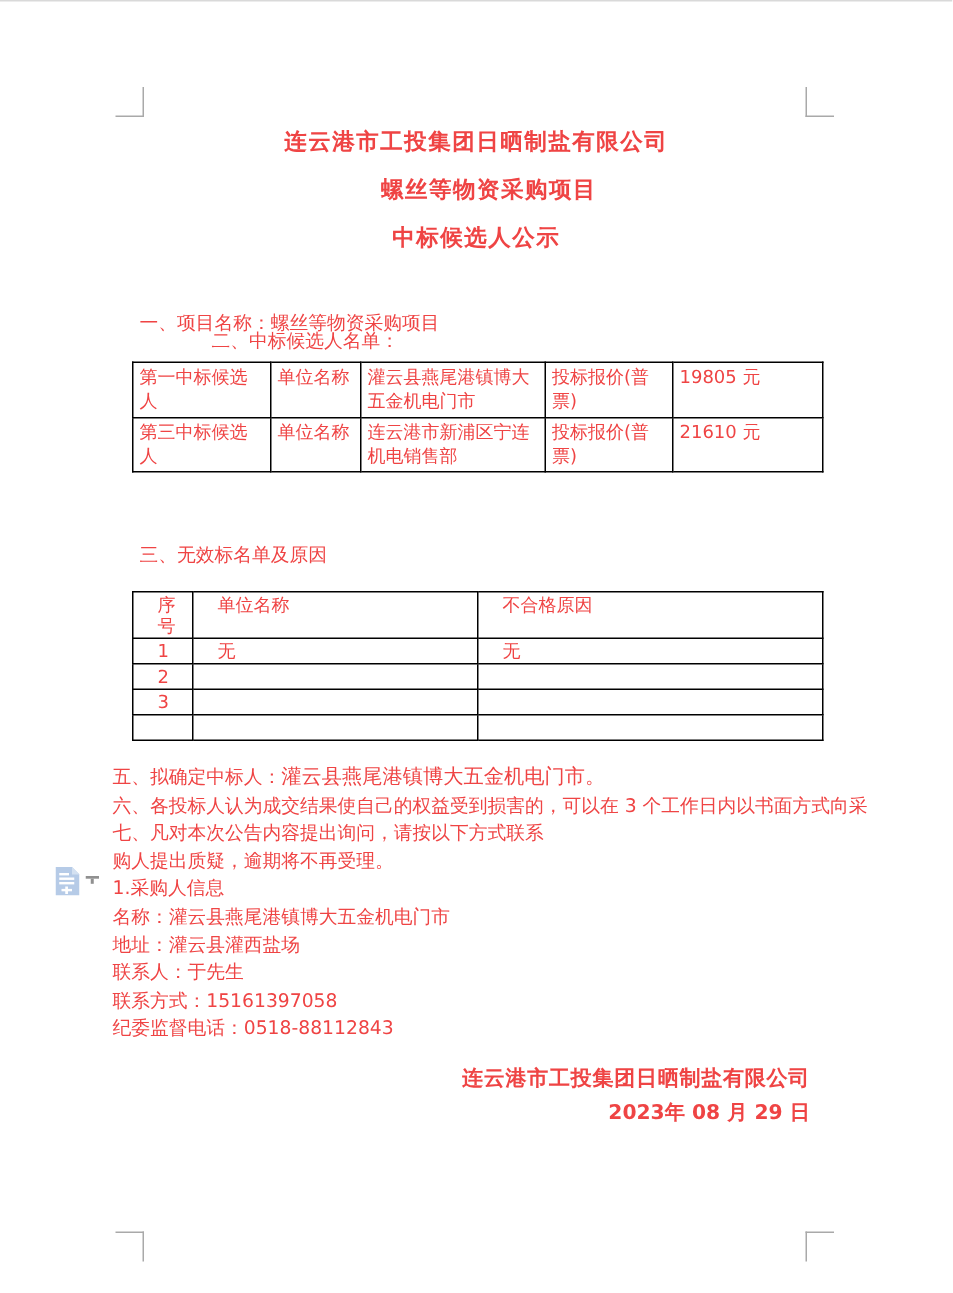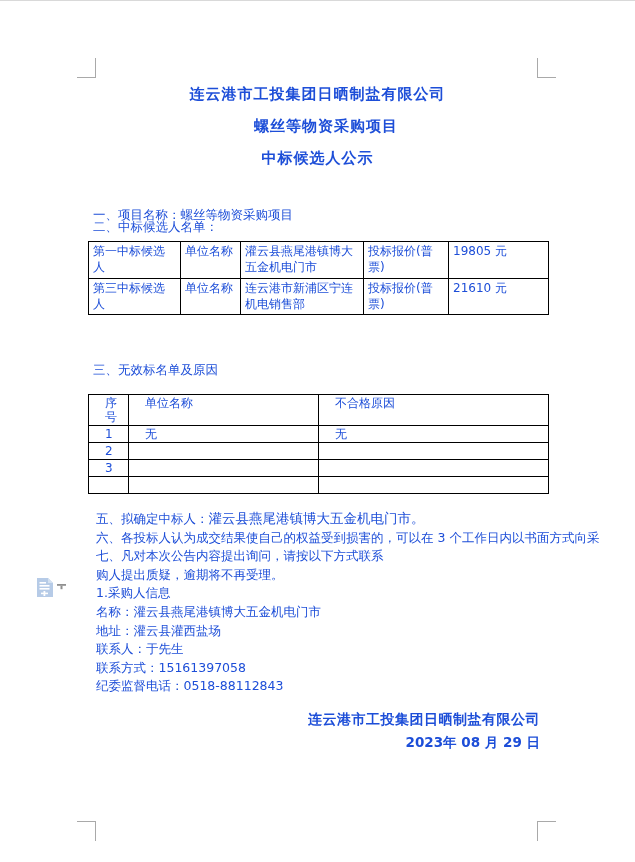--- a/index.html
+++ b/index.html
@@ -4,56 +4,56 @@
 <style>
   * { margin: 0; padding: 0; box-sizing: border-box; }
   html, body { background: #ffffff; }
   .page {
     position: relative;
     width: 635px;
     height: 862px;
     background: #ffffff;
     overflow: hidden;
     font-family: "DejaVu Sans", sans-serif;
-    color: #1d4ed8;
+    color: #ef4444;
     border-top: 1px solid #d9d9d9;
   }
   
   .crop { position: absolute; width: 19px; height: 20px; }
   .crop.tl { left: 77px;  top: 57px;  border-right: 1px solid #a9a9a9; border-bottom: 1px solid #a9a9a9; }
   .crop.tr { left: 537px; top: 57px;  border-left: 1px solid #a9a9a9;  border-bottom: 1px solid #a9a9a9; }
   .crop.bl { left: 77px;  top: 820px; border-right: 1px solid #a9a9a9; border-top: 1px solid #a9a9a9; }
   .crop.br { left: 537px; top: 820px; border-left: 1px solid #a9a9a9;  border-top: 1px solid #a9a9a9; }
 
   .title {
     position: absolute; left: 0; width: 100%;
     text-align: center; font-weight: 700; font-size: 15px; letter-spacing: 1px;
   }
   .t1 { top: 84px; }
   .t2 { top: 116px; padding-left: 17px; }
   .t3 { top: 148px; }
 
   .line { position: absolute; left: 93px; font-size: 12.5px; white-space: nowrap; }
   .s1 { top: 206px; }
-  .s2 { top: 218px; }
+  .s2 { top: 218px; margin-left: 48px; }
   .s3 { top: 361px; }
 
   table { border-collapse: collapse; table-layout: fixed; position: absolute; left: 88px; background: #fff; }
   td, th { border: 1px solid #000; font-size: 12px; font-weight: 400; text-align: left;
            vertical-align: top; padding: 2px 4px; line-height: 15.5px; overflow: hidden; }
   .tbl-candidates { top: 240px; width: 460px; border-radius: 15px; }
   .tbl-candidates tr:nth-child(1) td { height: 37px; }
   .tbl-candidates tr:nth-child(2) td { height: 32px; }
   .tbl-candidates tr:nth-child(3) td { height: 33px; }
   .tbl-invalid { top: 393px; width: 460px; }
   .tbl-invalid tr.hdr td { height: 19px; }
   .tbl-invalid tr.row td { height: 17px; }
   .tbl-invalid td { padding: 1px 16px; line-height: 14px; }
 
-  .block567 { position: absolute; left: 96px; top: 508px; width: 465px; font-size: 12.5px; }
+  .block567 { position: absolute; left: 75px; top: 508px; width: 465px; font-size: 12.5px; }
   .block567 .bl { line-height: 18.6px; white-space: nowrap; }
   .s5-company { font-size: 13.5px; }
 
   .footer {
     position: absolute; right: 95px; top: 706px;
     text-align: right; font-weight: 700;
   }
   .footer .f-company { font-size: 14px; line-height: 24px; letter-spacing: 0.5px; }
   .footer .f-date { font-size: 13.5px; line-height: 22px; }
 

